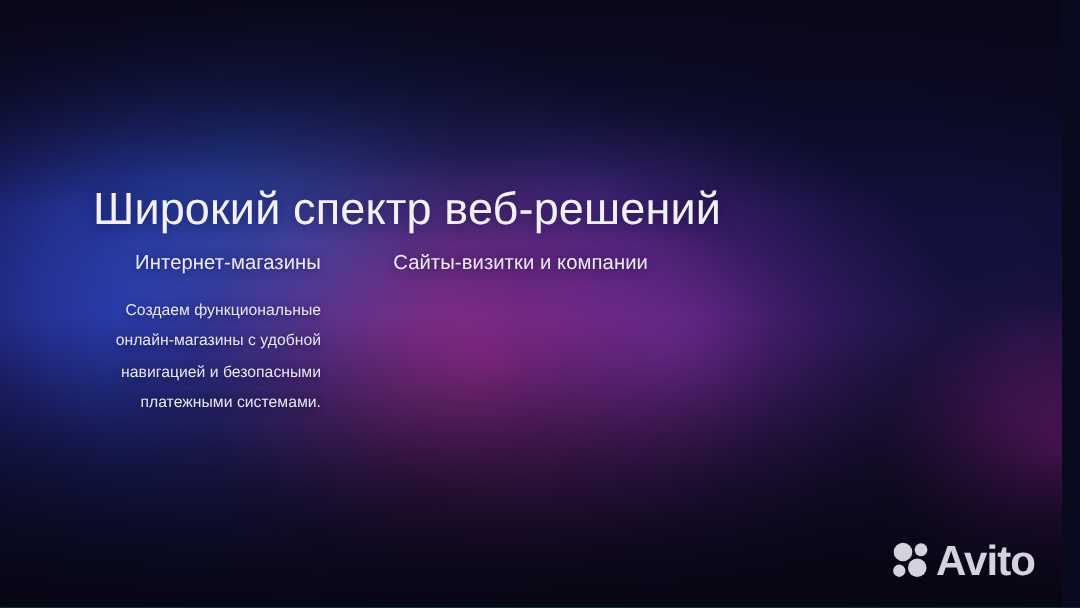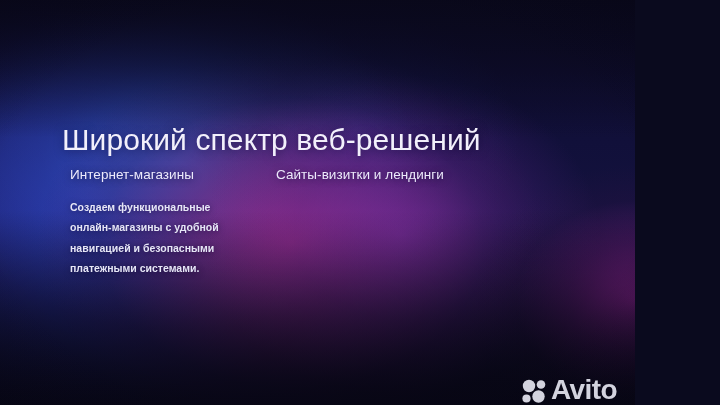--- a/index.html
+++ b/index.html
@@ -3,21 +3,21 @@
 <meta charset="utf-8">
 <style>
   html, body {
     margin: 0;
     padding: 0;
     background: #0a0a1e;
   }
 
   #slide {
     position: relative;
-    width: 635px;
+    width: 708px;
     height: 405px;
     overflow: hidden;
     background: #0f766e;
     font-family: "Liberation Sans", "DejaVu Sans", sans-serif;
     -webkit-font-smoothing: antialiased;
   }
 
   
   .bg-layer {
     position: absolute;
@@ -128,25 +128,26 @@
     font-size: 30px;
     font-weight: 300;
     letter-spacing: 0.1px;
     color: #f2f0fb;
     white-space: nowrap;
     text-shadow: 0 1px 10px rgba(10, 8, 40, 0.55);
   }
 
   .columns {
     position: absolute;
-    left: 70px;
+    left: 54px;
     top: 166px;
     width: 600px;
     display: flex;
     gap: 0;
+    text-align: right;
   }
 
   .col {
     width: 160px;
     margin-right: 46px;
   }
   .col:last-child {
     margin-right: 0;
     width: 172px;
   }
@@ -156,35 +157,35 @@
     font-weight: 300;
     line-height: 1.33;
     color: #eceafb;
     margin: 0 0 13px 0;
     letter-spacing: 0.05px;
     text-shadow: 0 1px 7px rgba(12, 8, 40, 0.5);
   }
 
   .col-body {
     font-size: 10.5px;
-    font-weight: 700;
+    font-weight: 400;
     line-height: 1.95;
     color: #e6e6f6;
     margin: 0;
     letter-spacing: 0.01px;
     text-shadow: 0 1px 6px rgba(12, 8, 40, 0.55);
   }
 
   
   .avito-logo {
     position: absolute;
     right: 18px;
-    bottom: 1px;
+    bottom: 17px;
     display: flex;
-    align-items: flex-end;
+    align-items: flex-start;
     gap: 4px;
   }
   .avito-dots {
     display: block;
   }
   .avito-word {
     font-size: 28px;
     font-weight: 700;
     color: #d3d3de;
     letter-spacing: -0.6px;
@@ -214,21 +215,21 @@
 
     <div class="columns">
 
       <div class="col">
         <h2 class="col-heading">Интернет-магазины</h2>
         <p class="col-body">Создаем функциональные онлайн-магазины с удобной навигацией и безопасными платежными системами.</p>
       </div>
 
 
       <div class="col">
-        <h2 class="col-heading">Сайты-визитки и лендинги</h2>
+        <h2 class="col-heading">Сайты-визитки и компании</h2>
       </div>
 
     </div>
 
     <div class="avito-logo">
       <svg class="avito-dots" width="26" height="26" viewBox="0 0 26 26">
         <circle cx="8" cy="8" r="6.2" fill="#d3d3de"></circle>
         <circle cx="20" cy="6.5" r="4.3" fill="#d3d3de"></circle>
         <circle cx="5.5" cy="20.5" r="4.1" fill="#d3d3de"></circle>
         <circle cx="17.5" cy="18.5" r="6.2" fill="#d3d3de"></circle>

